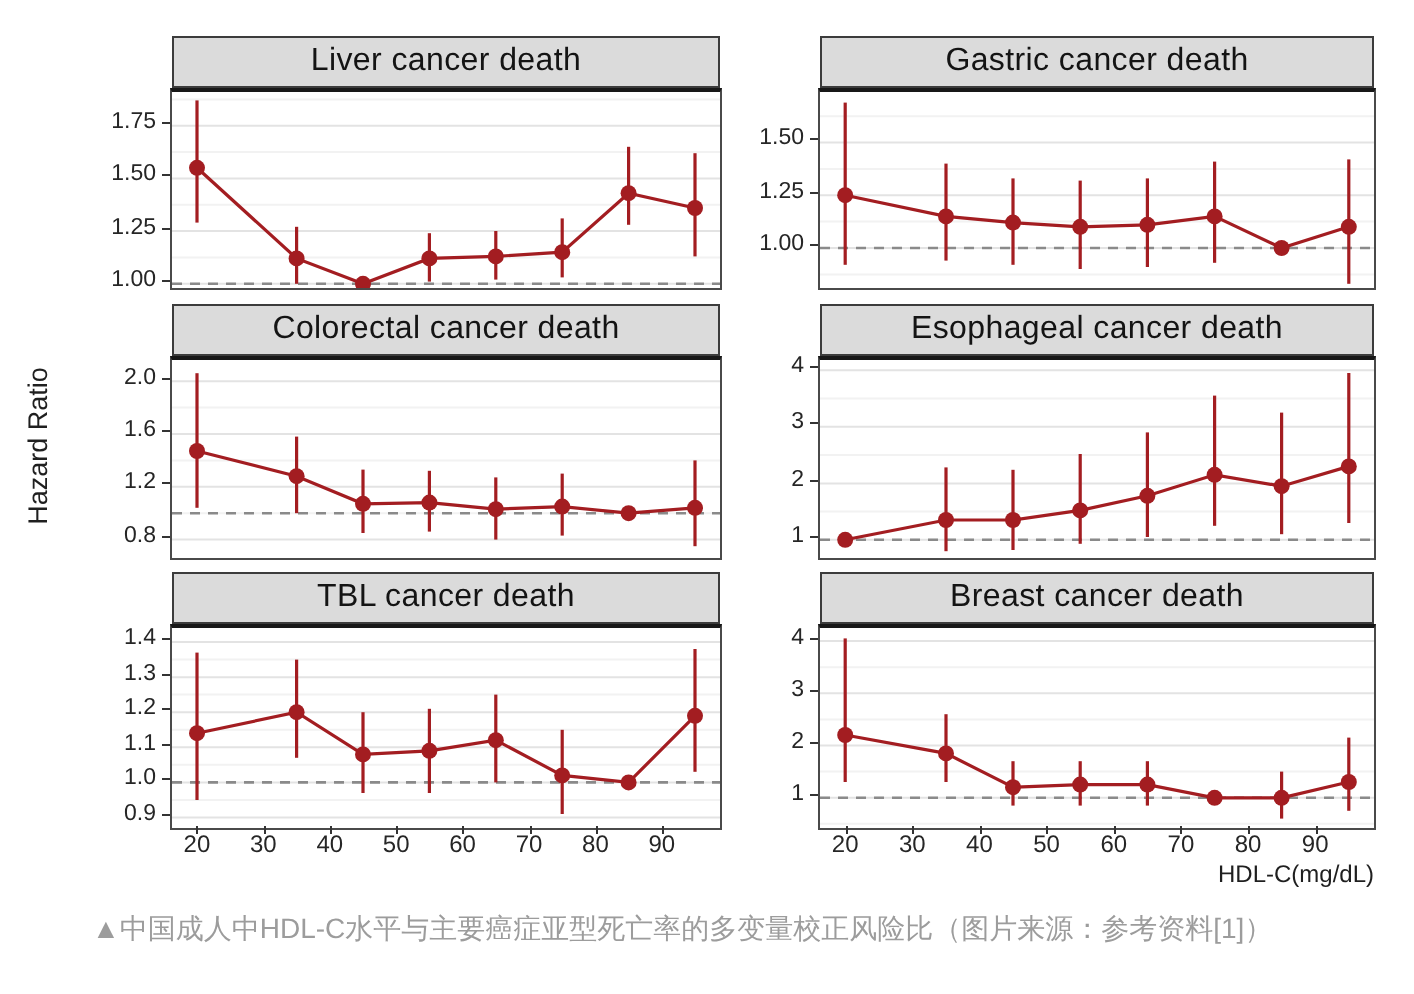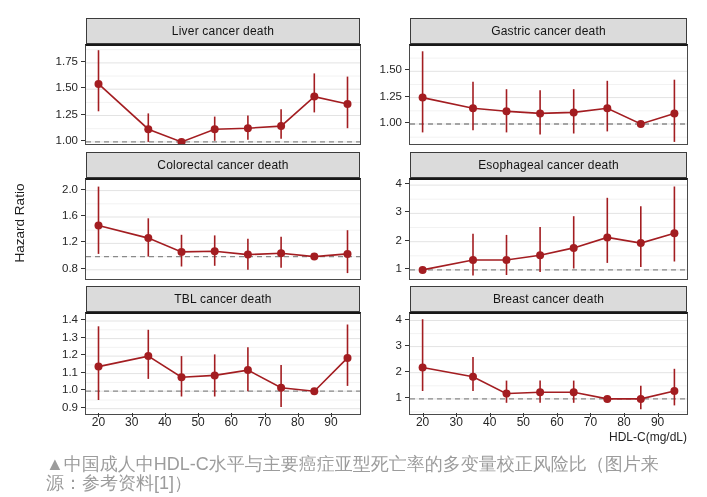--- a/index.html
+++ b/index.html
@@ -11,41 +11,41 @@
     position:absolute;left:19px;top:223px;
     transform:translate(-50%,-50%) rotate(-90deg);
     white-space:nowrap;font-size:13.5px;color:#1f1f1f;
   }
   .panel{position:absolute;}
   .strip{
     position:absolute;left:0;top:0;width:100%;height:26px;
     background:#dbdbdb;border:1px solid #3c3c3c;box-sizing:border-box;
     display:flex;align-items:center;justify-content:center;
   }
-  .strip span{font-size:12px;color:#141414;letter-spacing:.2px;}
+  .strip span{font-size:16px;color:#141414;letter-spacing:.2px;}
   svg.plot{
     position:absolute;left:0;top:26px;background:#ffffff;
     border:1px solid #4a4a4a;border-top:2px solid #181818;box-sizing:content-box;
     margin-left:-1px;
   }
   .ytick-label{
     position:absolute;width:40px;text-align:right;font-size:11.5px;color:#262626;line-height:14px;
   }
   .ytick-mark{position:absolute;width:4px;height:1px;background:#333;}
   .xtick-label{
     position:absolute;width:26px;text-align:center;font-size:12px;color:#262626;line-height:14px;
   }
   .xtick-mark{position:absolute;width:1px;height:4px;background:#333;}
   .x-axis-title{
     position:absolute;left:86px;top:430px;width:601px;text-align:right;
     font-size:12px;color:#1f1f1f;
   }
   .caption{
     position:absolute;left:46px;top:455px;width:640px;
-    font-size:18px;color:#9c9c9c;line-height:19px;
+    font-size:14px;color:#9c9c9c;line-height:19px;
   }
 </style>
 </head>
 <body>
 
 <div class="figure">
   <div class="y-axis-title">Hazard Ratio</div>
 
   <div class="panel" style="left: 86px; top: 18px; width: 274px; height: 124px;">
     <div class="strip">

